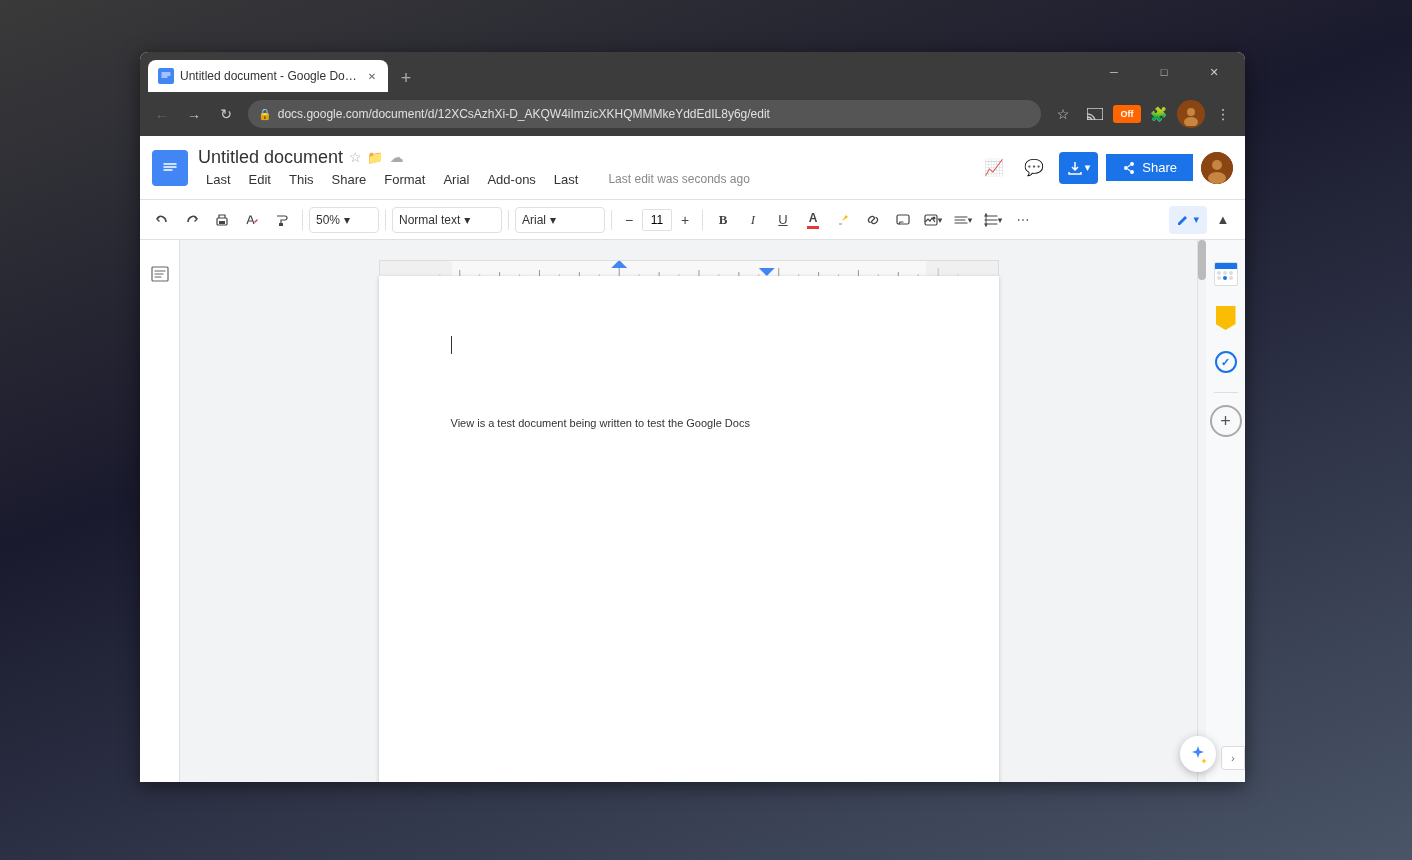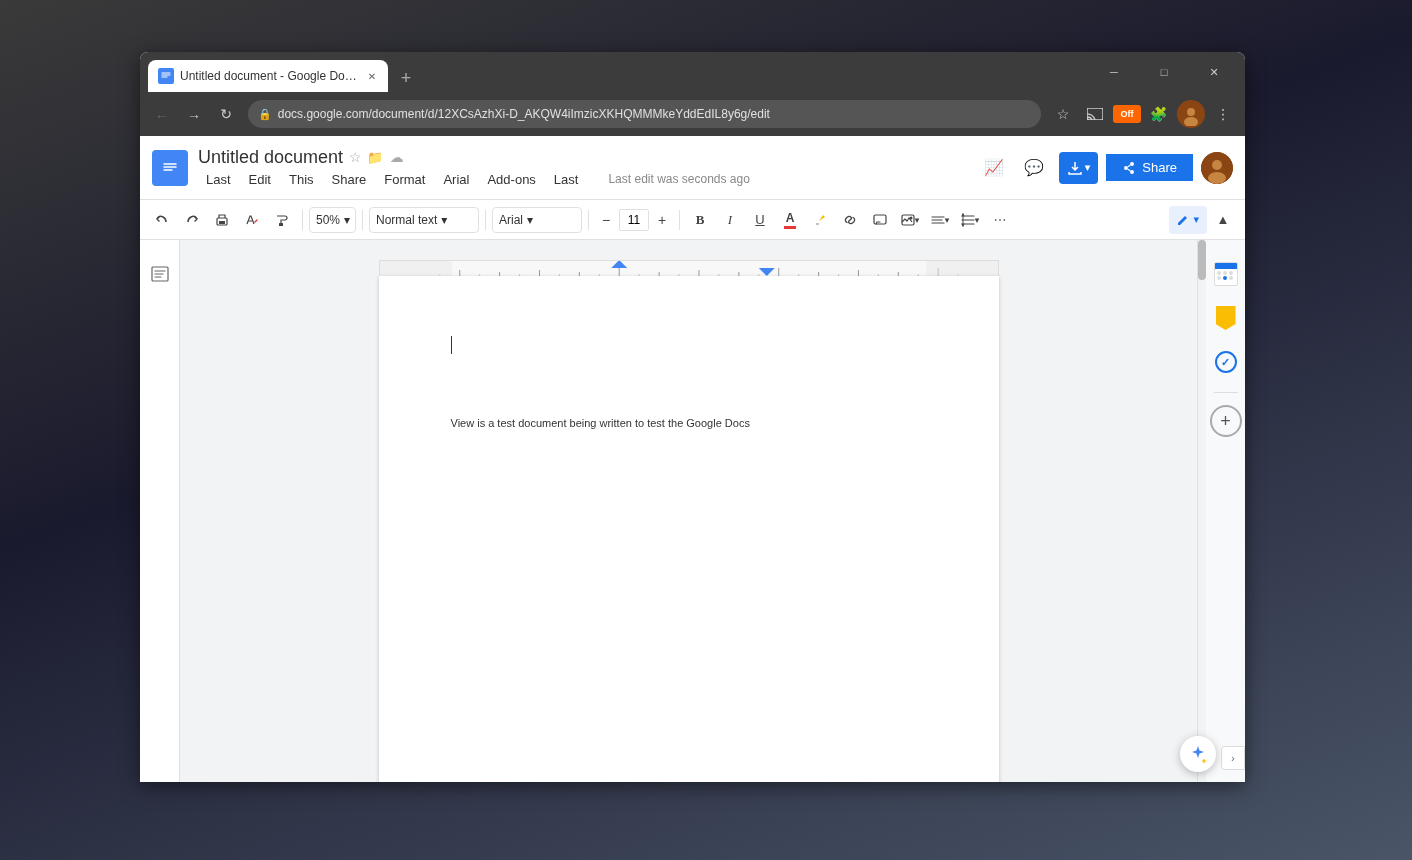--- a/index.html
+++ b/index.html
@@ -346,21 +346,21 @@
       font-size: 12px;
       color: #333;
       background: white;
       cursor: pointer;
       display: flex;
       align-items: center;
       gap: 4px;
     }
 
     .zoom-select {
-      width: 47px;
+      width: 70px;
     }
 
     .style-select {
       width: 110px;
     }
 
     .font-select {
       width: 90px;
     }
 

